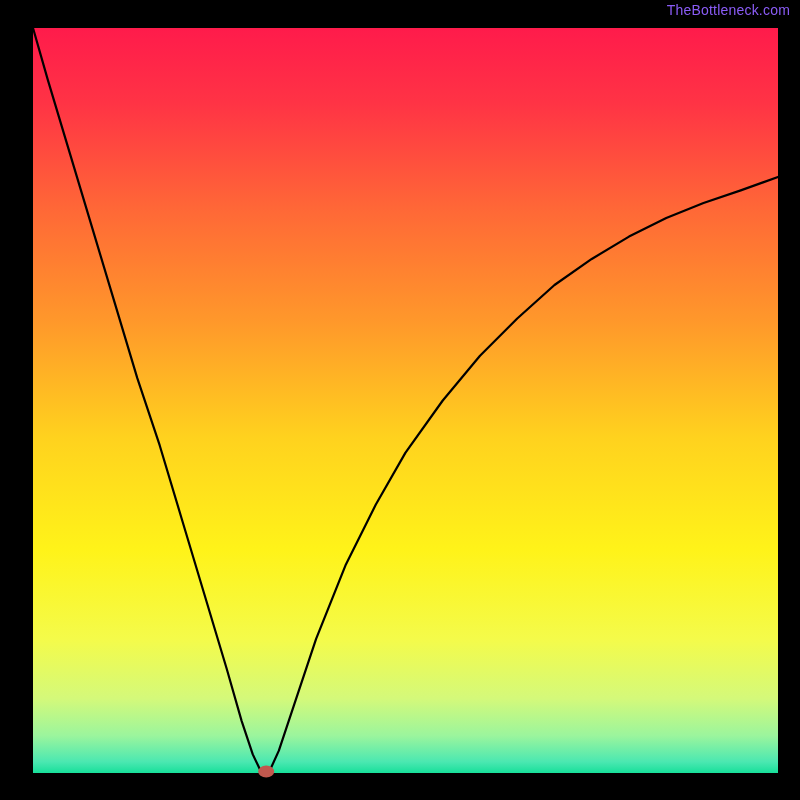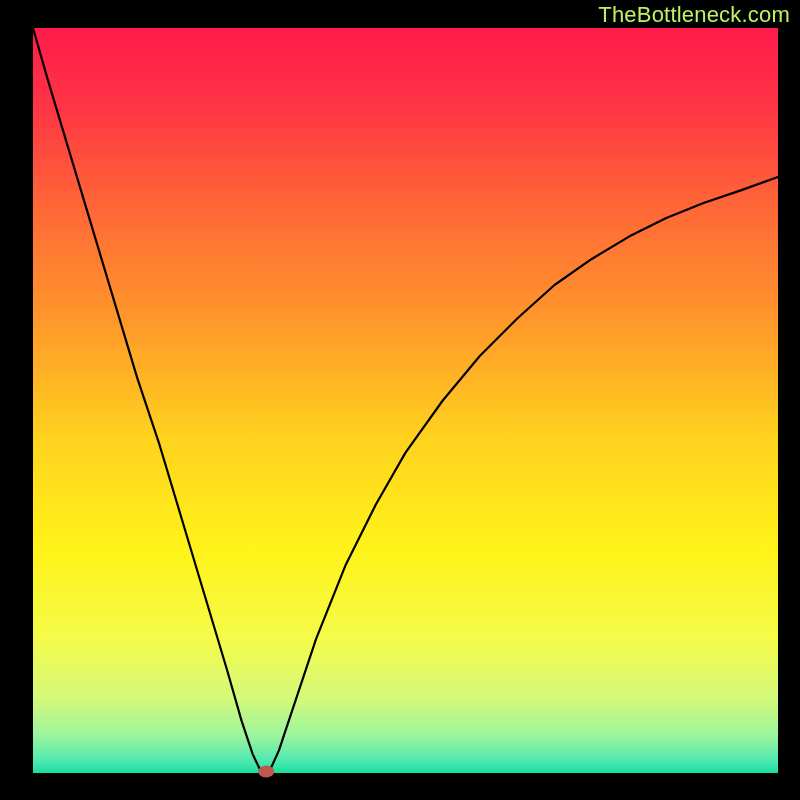--- a/index.html
+++ b/index.html
@@ -14,22 +14,22 @@
   .frame {
     position: relative;
     width: 800px;
     height: 800px;
     background: #000;
   }
   .watermark {
     position: absolute;
     top: 2px;
     right: 10px;
-    color: #bef264;
-    font-size: 22px;
+    color: #8b5cf6;
+    font-size: 14px;
     font-weight: 500;
     letter-spacing: 0.2px;
     user-select: none;
   }
   svg {
     position: absolute;
     top: 0;
     left: 0;
   }
 </style>

